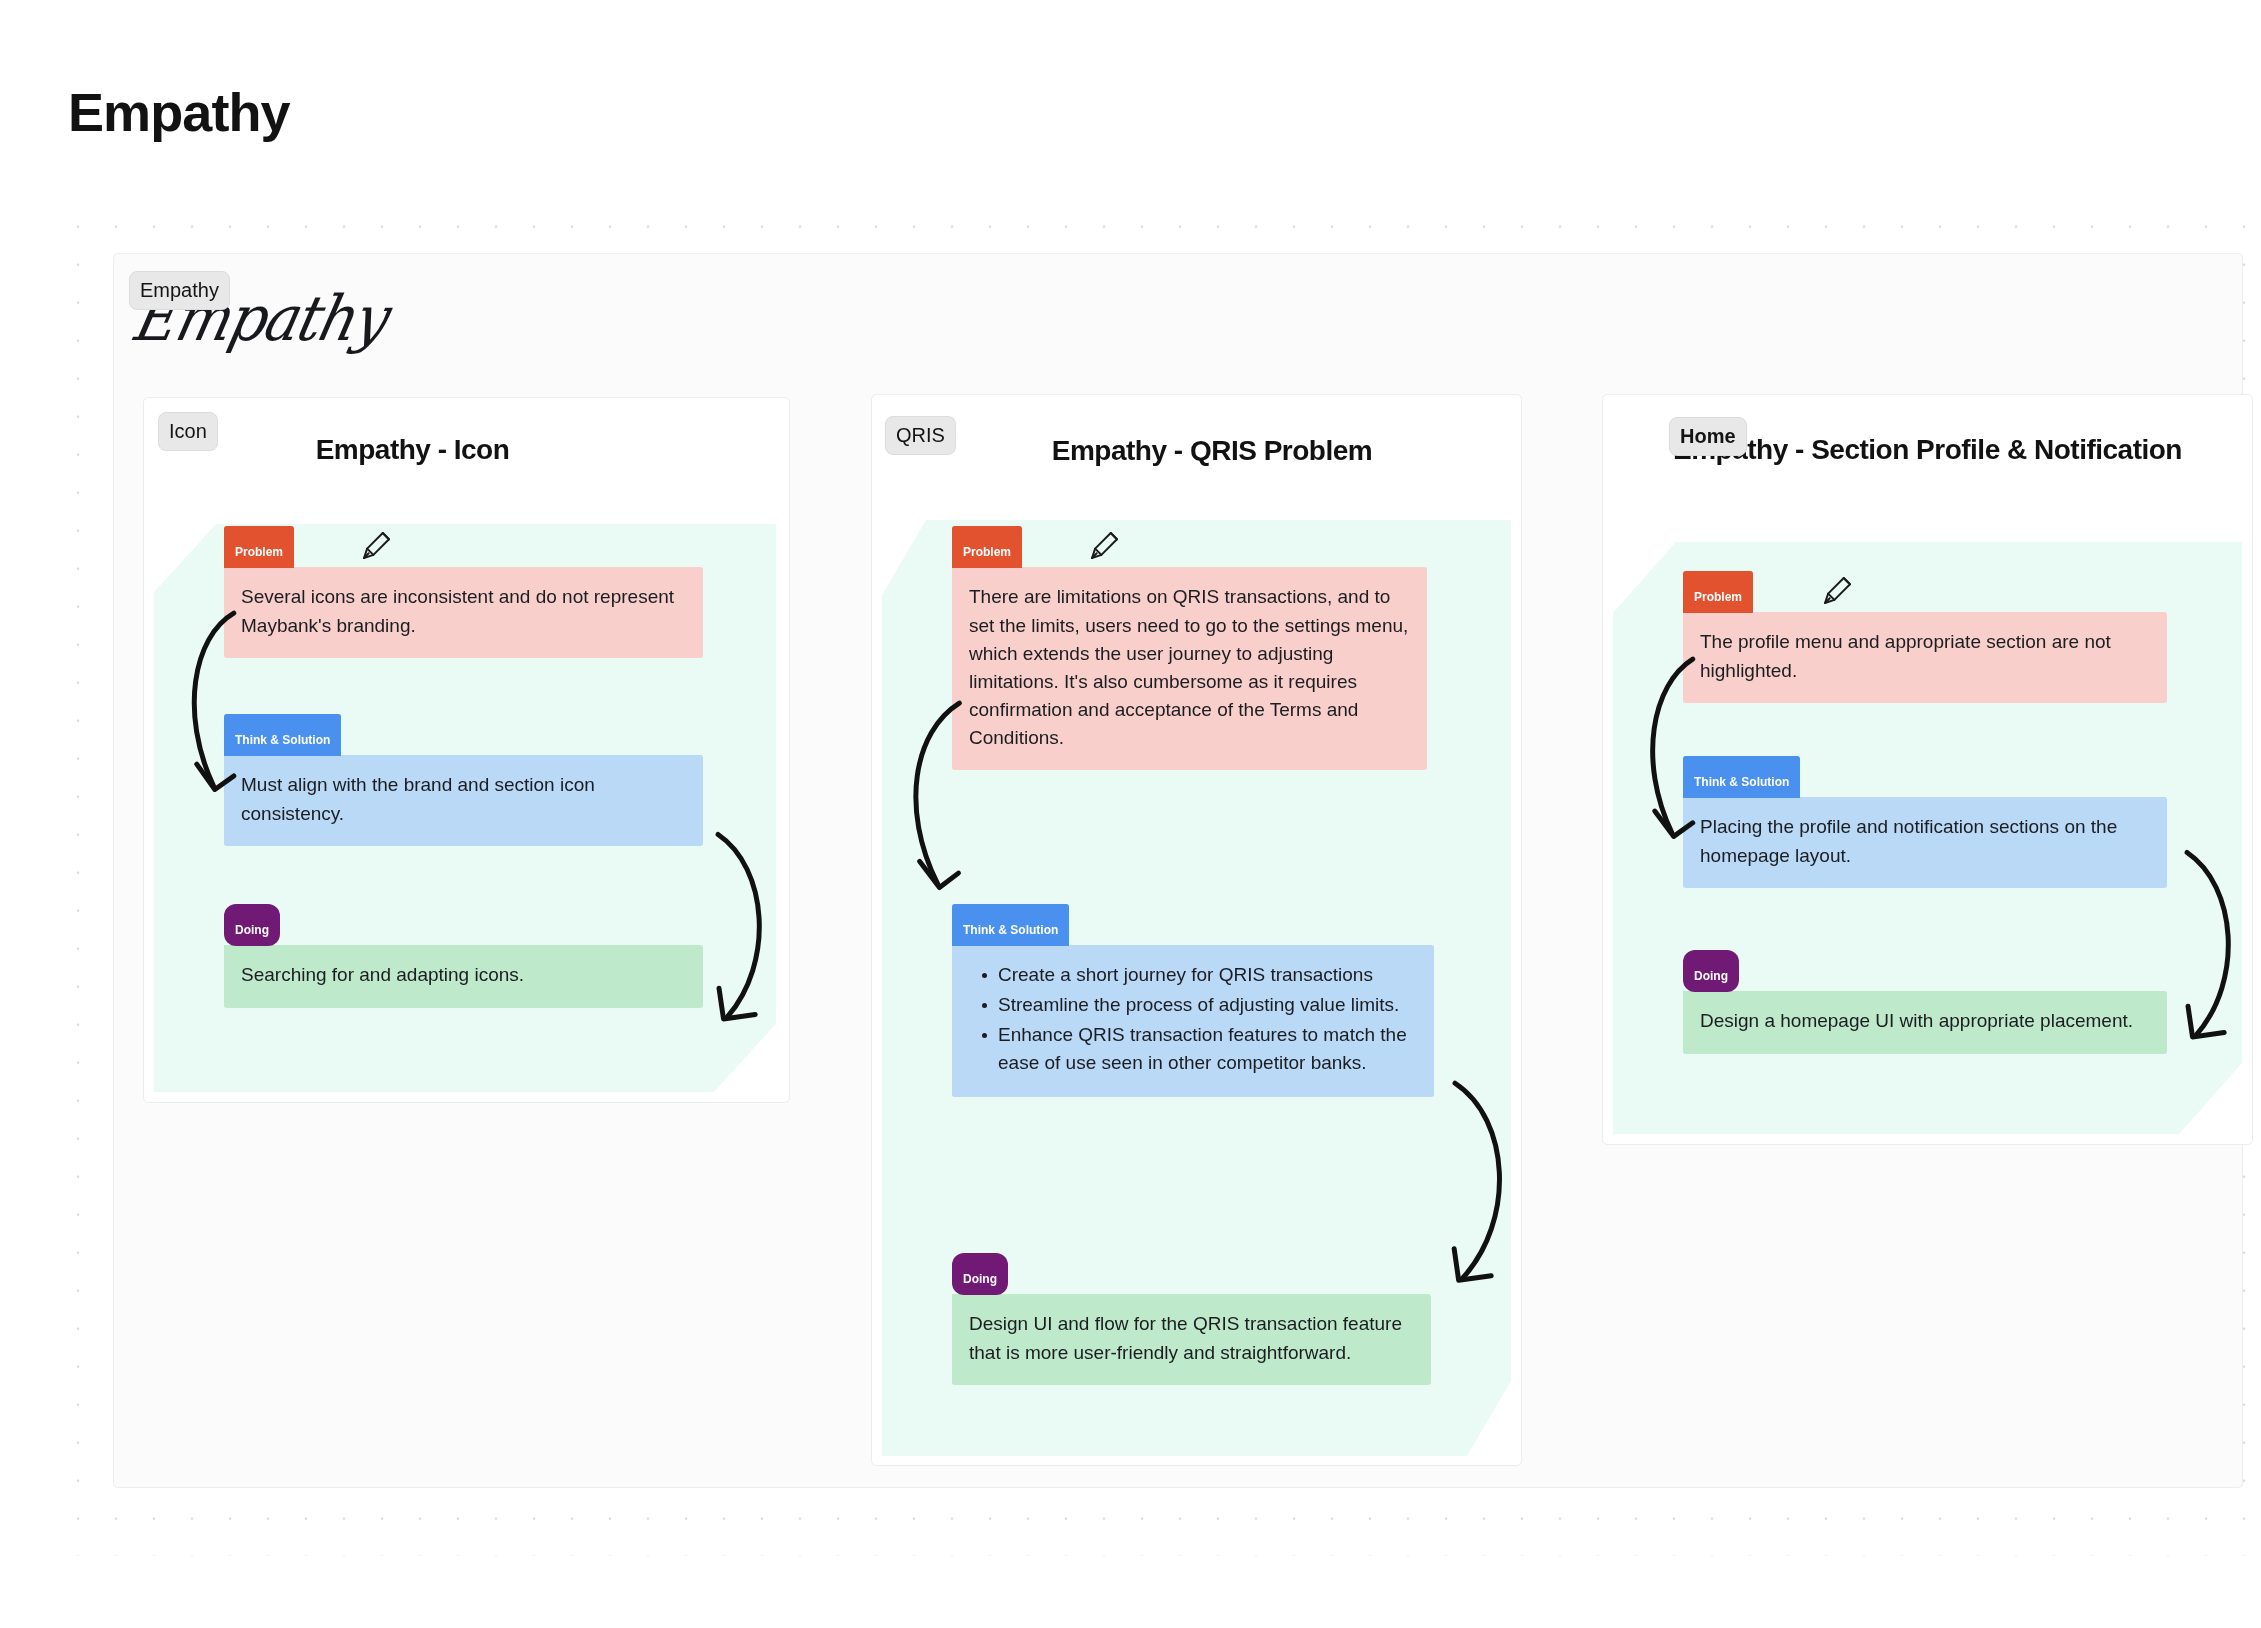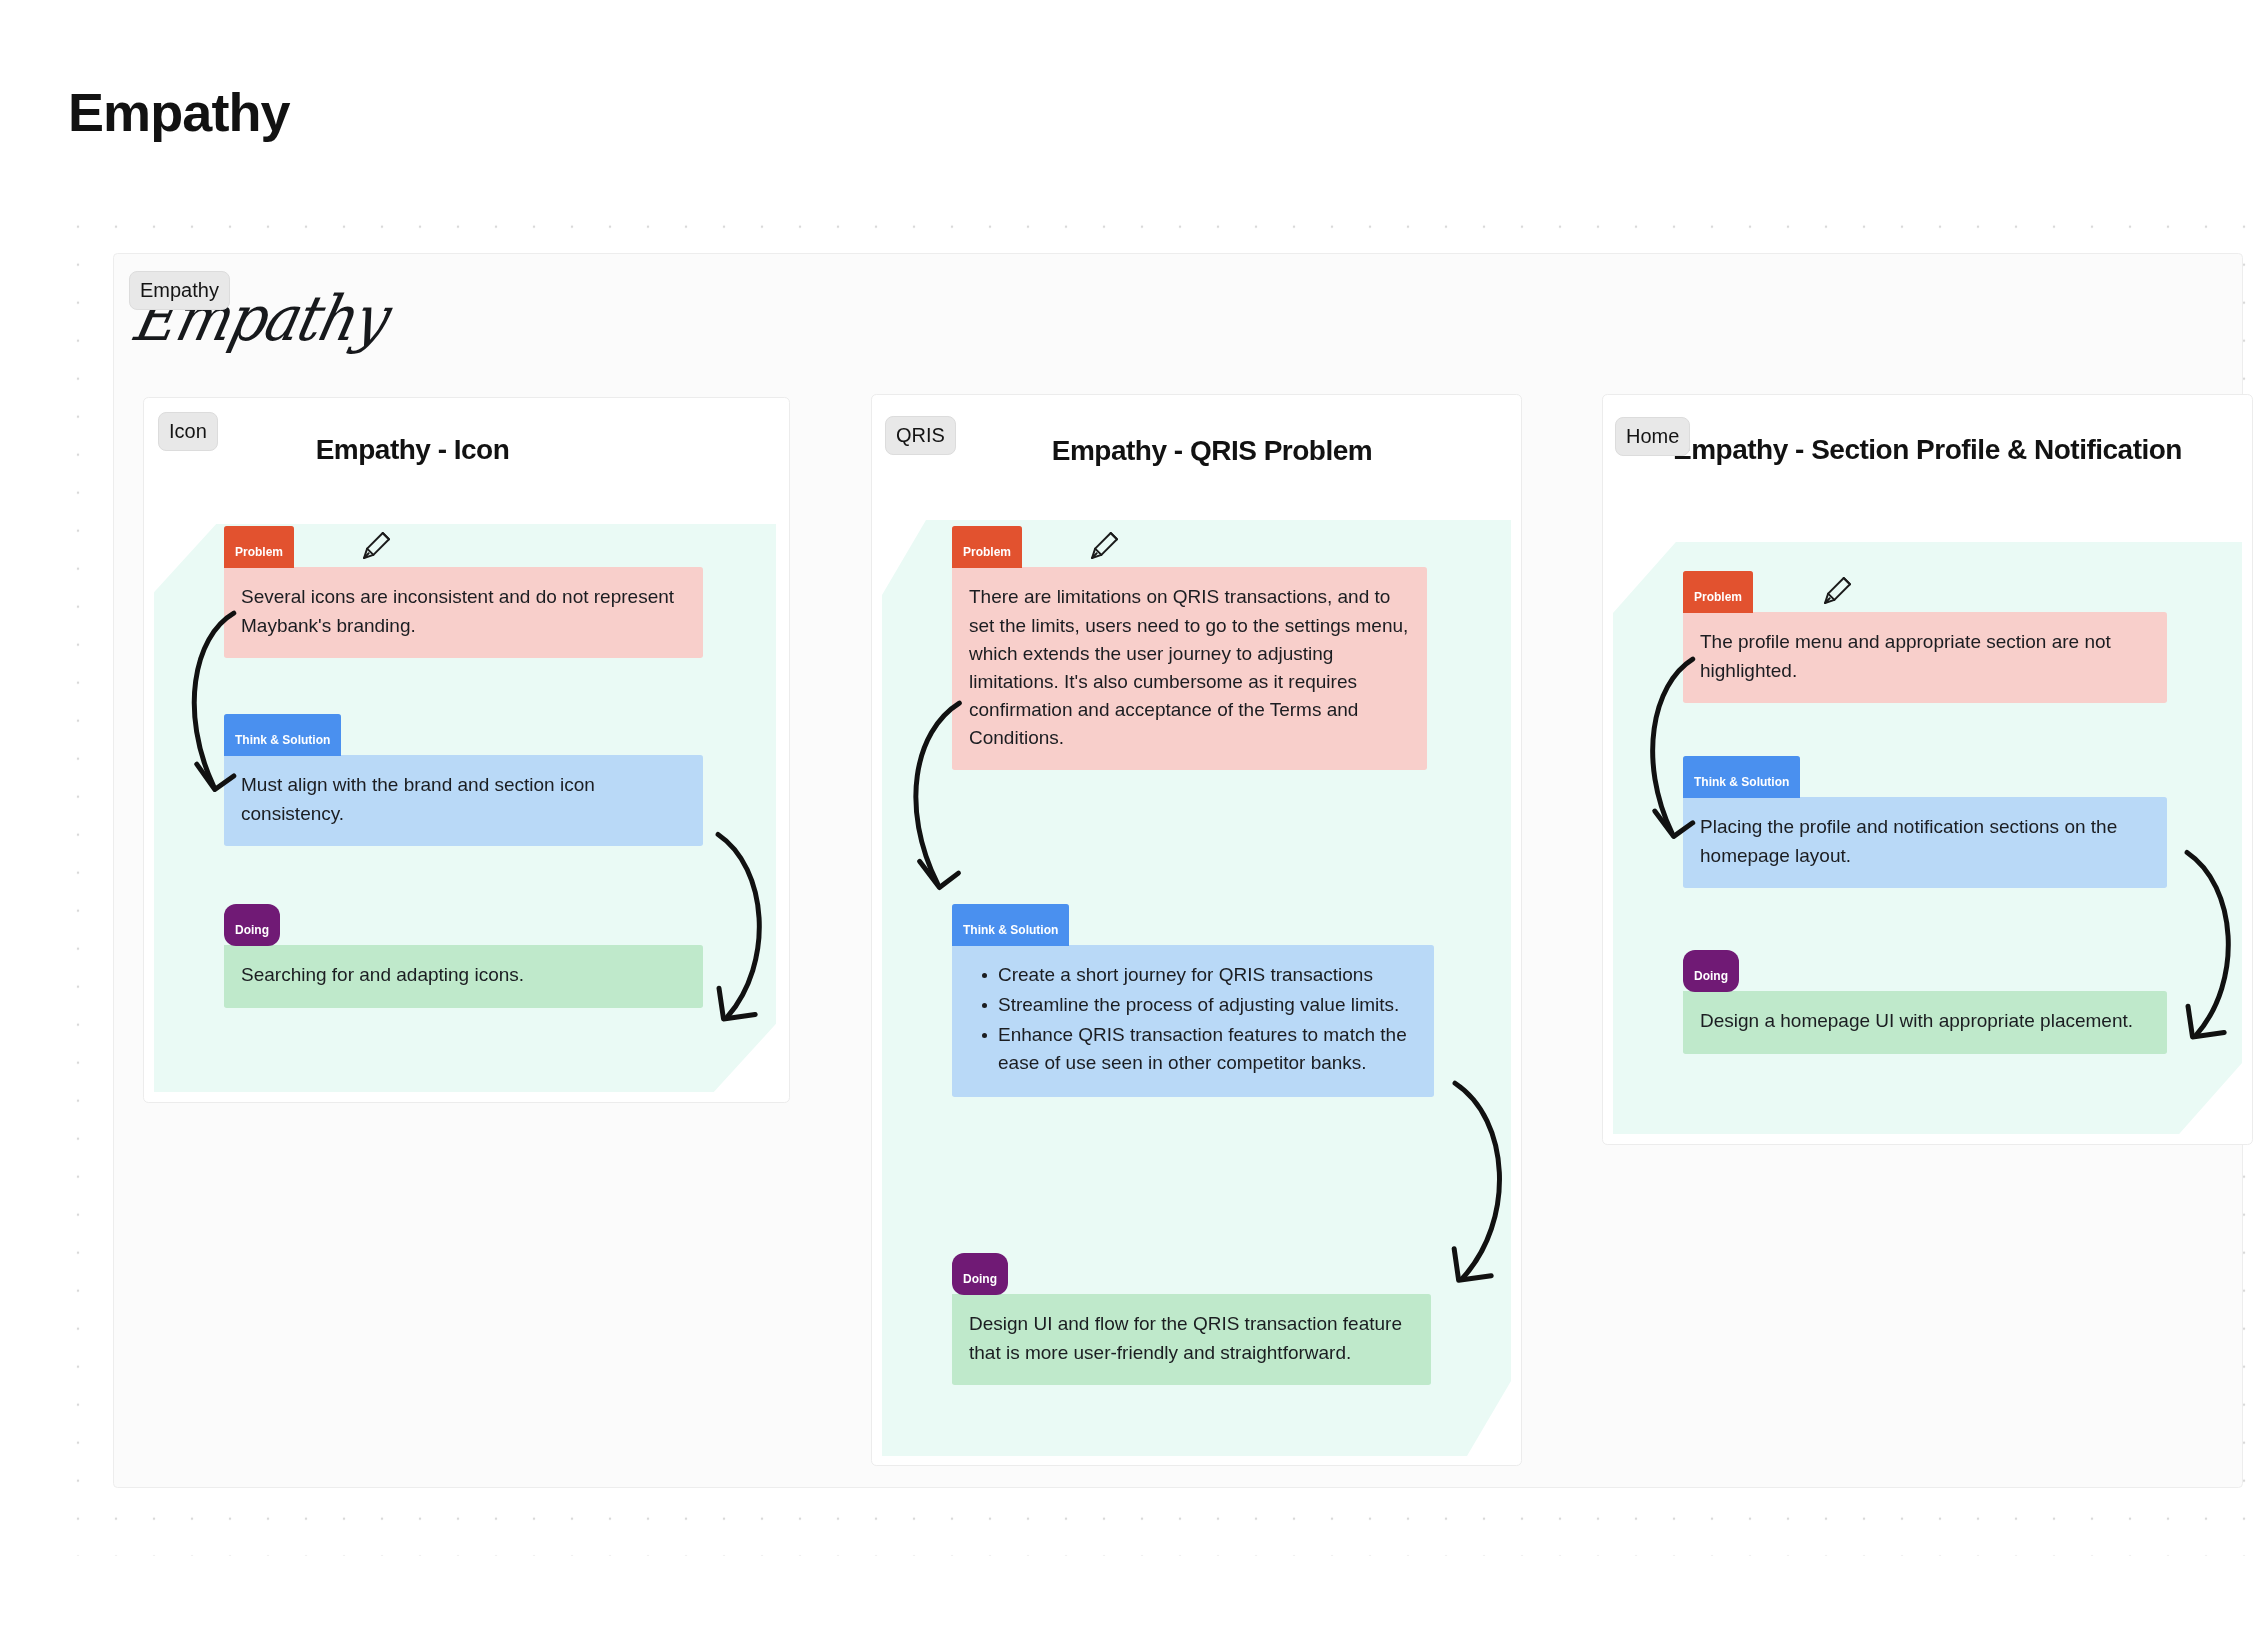--- a/index.html
+++ b/index.html
@@ -88,21 +88,21 @@
     border-radius: 5.4px;
     overflow: visible;
   }
   #card-0 { left: 143px;  top: 397px;  width: 647px; height: 706px; }
   #card-1 { left: 871px; top: 394px;  width: 651px; height: 1072px; }
   #card-2 { left: 1602px; top: 394px;  width: 651px; height: 751px; }
 
   .card-tag { position: absolute; z-index: 45; }
   #tag-0 { left: 158px;  top: 412px; }
   #tag-1 { left: 885px; top: 416px; }
-  #tag-2 { left: 1615px; top: 417px; }
+  #tag-2 { left: 1669px; top: 417px; font-weight: bold; }
 
   .card-title {
     position: absolute;
     font-size: 28px;
     font-weight: 700;
     letter-spacing: -0.5px;
     color: #121212;
     text-align: center;
     line-height: 1.22;
     z-index: 20;

